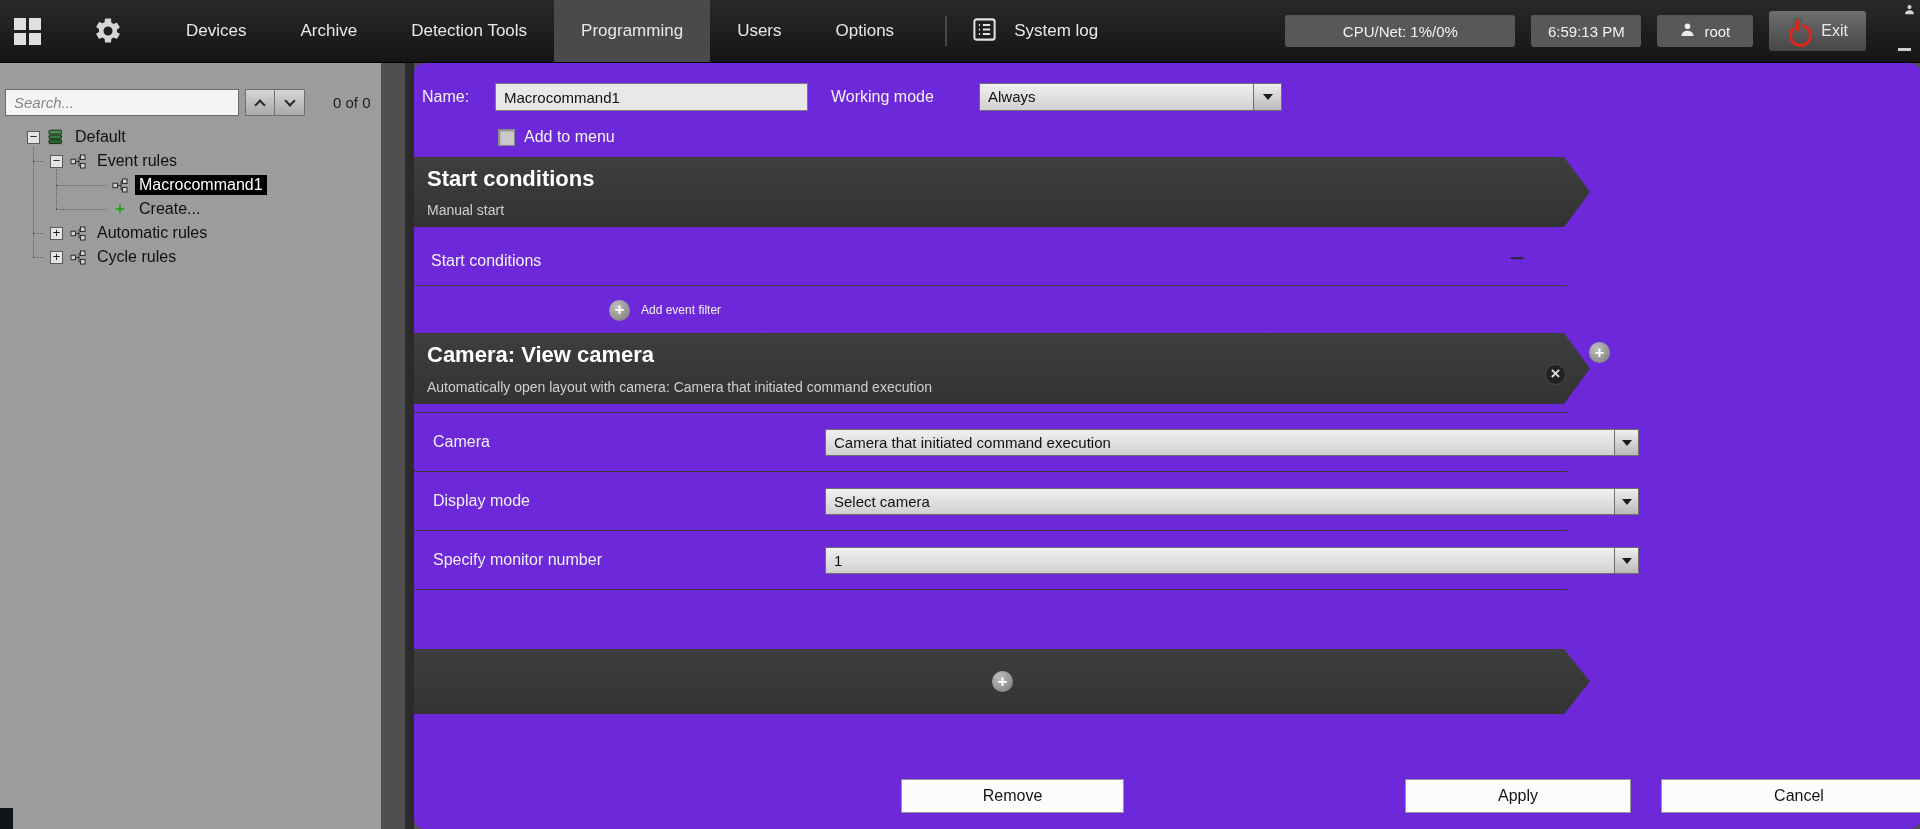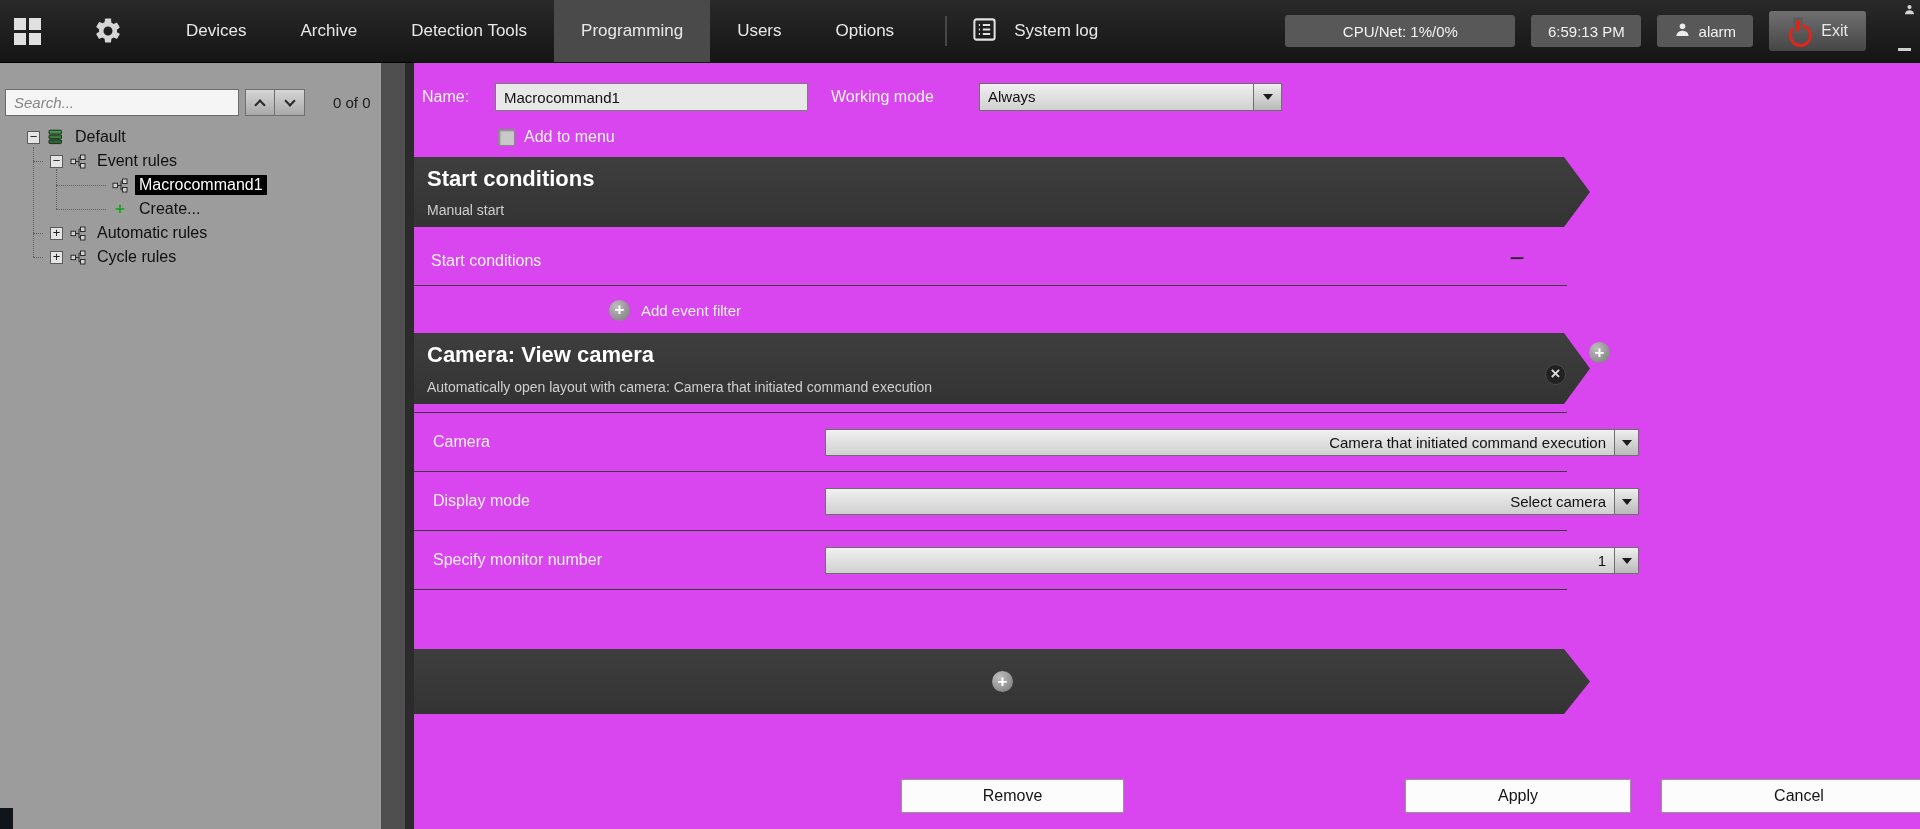--- a/index.html
+++ b/index.html
@@ -64,21 +64,21 @@
   .expander.plus::before { content:"+"; margin-top:-1px; }
   .ticon { position:relative; z-index:2; margin-right:7px; flex:0 0 auto; display:flex; align-items:center; }
   .create-plus { position:relative; z-index:2; color:#1fa51f; font-weight:bold; font-size:17px; width:16px;
                  text-align:center; margin-right:7px; }
   .tlabel { white-space:nowrap; padding:1px 4px; }
   .tlabel.sel { background:#000; color:#fff; }
   .dot-v { position:absolute; border-left:1px dotted #5e5e5e; width:0; }
   .dot-h { position:absolute; border-top:1px dotted #5e5e5e; height:0; }
 
   
-  .main { position:absolute; left:414px; top:63px; width:1506px; height:766px; background:#d946ef; }
+  .main { position:absolute; left:414px; top:63px; width:1506px; height:766px; background:#6d28d9;border-radius:10px; }
   .flabel { position:absolute; color:#f2f2f2; font-size:16px; }
   .name-label { left:8px; top:20px; height:28px; line-height:28px; }
   .text-input { position:absolute; left:81px; top:20px; width:313px; height:28px; background:#e8e8e8;
                 border:1px solid #7c7c7c; font-size:15px; font-family:inherit; padding:0 8px; color:#111; outline:none; }
   .wm-label { left:417px; top:20px; height:28px; line-height:28px; }
 
   .combo { position:absolute; display:flex; }
   .combo .field { flex:1; background:linear-gradient(#f0f0f0,#d0d0d0); border:1px solid #6e6e6e; height:100%;
                   line-height:25px; padding:0 8px; font-size:15px; color:#111; overflow:hidden;
                   white-space:nowrap; cursor:default; }
@@ -114,24 +114,24 @@
   .circle-plus { width:21px; height:21px; border-radius:50%;
                  background:radial-gradient(circle at 35% 30%, #bdbdbd, #787878);
                  display:flex; align-items:center; justify-content:center; cursor:pointer; flex:0 0 auto; }
   .circle-plus::before { content:"+"; color:#fff; font-size:17px; font-weight:bold; line-height:1; margin-top:-1px; }
   .circle-x { position:absolute; left:1131px; top:301px; width:21px; height:21px; border-radius:50%;
               background:#212121; border:1px solid #4a4a4a; display:flex; align-items:center;
               justify-content:center; cursor:pointer; z-index:3; }
   .circle-x::before { content:"×"; color:#dcdcdc; font-size:17px; font-weight:bold; line-height:1; margin-top:-2px; }
   .add-action-plus { position:absolute; left:1175px; top:279px; z-index:3; }
   .add-filter { position:absolute; left:195px; top:236px; height:22px; display:flex; align-items:center;
-                gap:11px; color:#f0f0f0; font-size:15px; cursor:pointer; }
+                gap:11px; color:#f0f0f0; font-size:12px; cursor:pointer; }
 
   .rows { position:absolute; left:0; top:349px; width:1153px; border-top:1px solid #3a3a3a; }
-  .prow { position:relative; height:59px; border-bottom:1px solid #3a3a3a;text-align:right; }
+  .prow { position:relative; height:59px; border-bottom:1px solid #3a3a3a; }
   .p-label { position:absolute; left:19px; top:0; height:58px; line-height:58px; font-size:16px; color:#f0f0f0; }
   .p-combo { left:411px; top:16px; width:814px; height:27px; }
 
   .banner3 .circle-plus { position:absolute; left:578px; top:22px; }
 
   .footer-btn { position:absolute; top:716px; height:34px; background:#fcfcfc; border:1px solid #979797;
                 font-size:16px; color:#141414; display:flex; align-items:center; justify-content:center;
                 cursor:pointer; }
   .btn-remove { left:487px; width:223px; }
   .btn-apply { left:991px; width:226px; }
@@ -178,21 +178,21 @@
   <div class="tb-right">
     <div class="badge cpu">CPU/Net: 1%/0%</div>
     <div class="badge time">6:59:13 PM</div>
     <div class="badge user">
       <span>
         <svg width="15" height="15" viewBox="0 0 16 16" fill="#ececec">
             <circle cx="8" cy="4.5" r="3"></circle>
             <path d="M1.5 15c0-3.6 2.9-5.8 6.5-5.8s6.5 2.2 6.5 5.8z"></path>
           </svg>
       </span>
-      <span>alarm</span>
+      <span>root</span>
     </div>
     <div class="exit-btn">
       <span class="power-icon"></span>
       <span>Exit</span>
     </div>
   </div>
   <div class="corner-user">
     <svg width="11" height="11" viewBox="0 0 16 16" fill="#e8e8e8">
         <circle cx="8" cy="4.5" r="3"></circle>
         <path d="M1.5 15c0-3.6 2.9-5.8 6.5-5.8s6.5 2.2 6.5 5.8z"></path>

